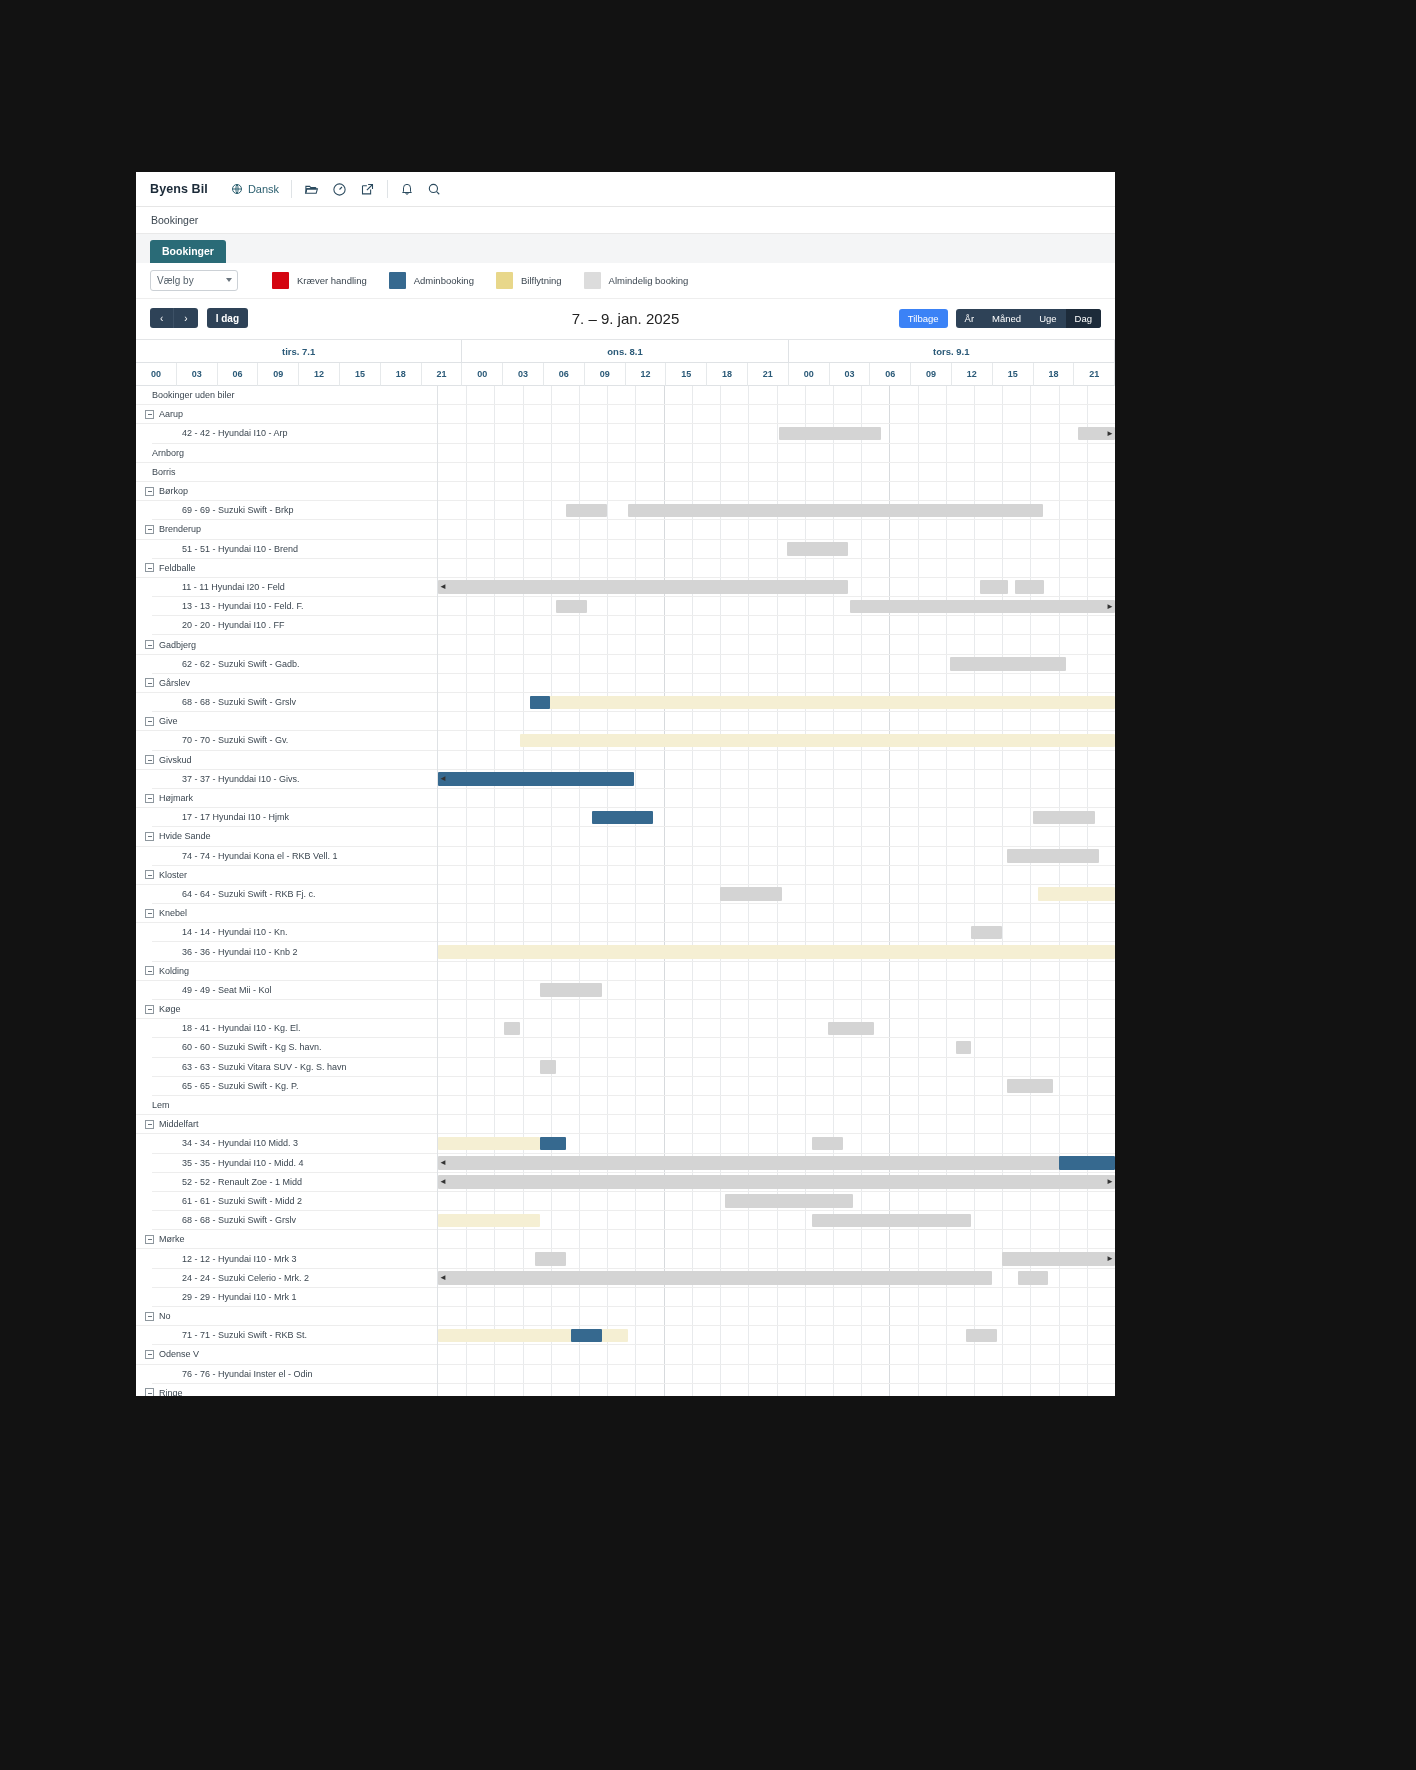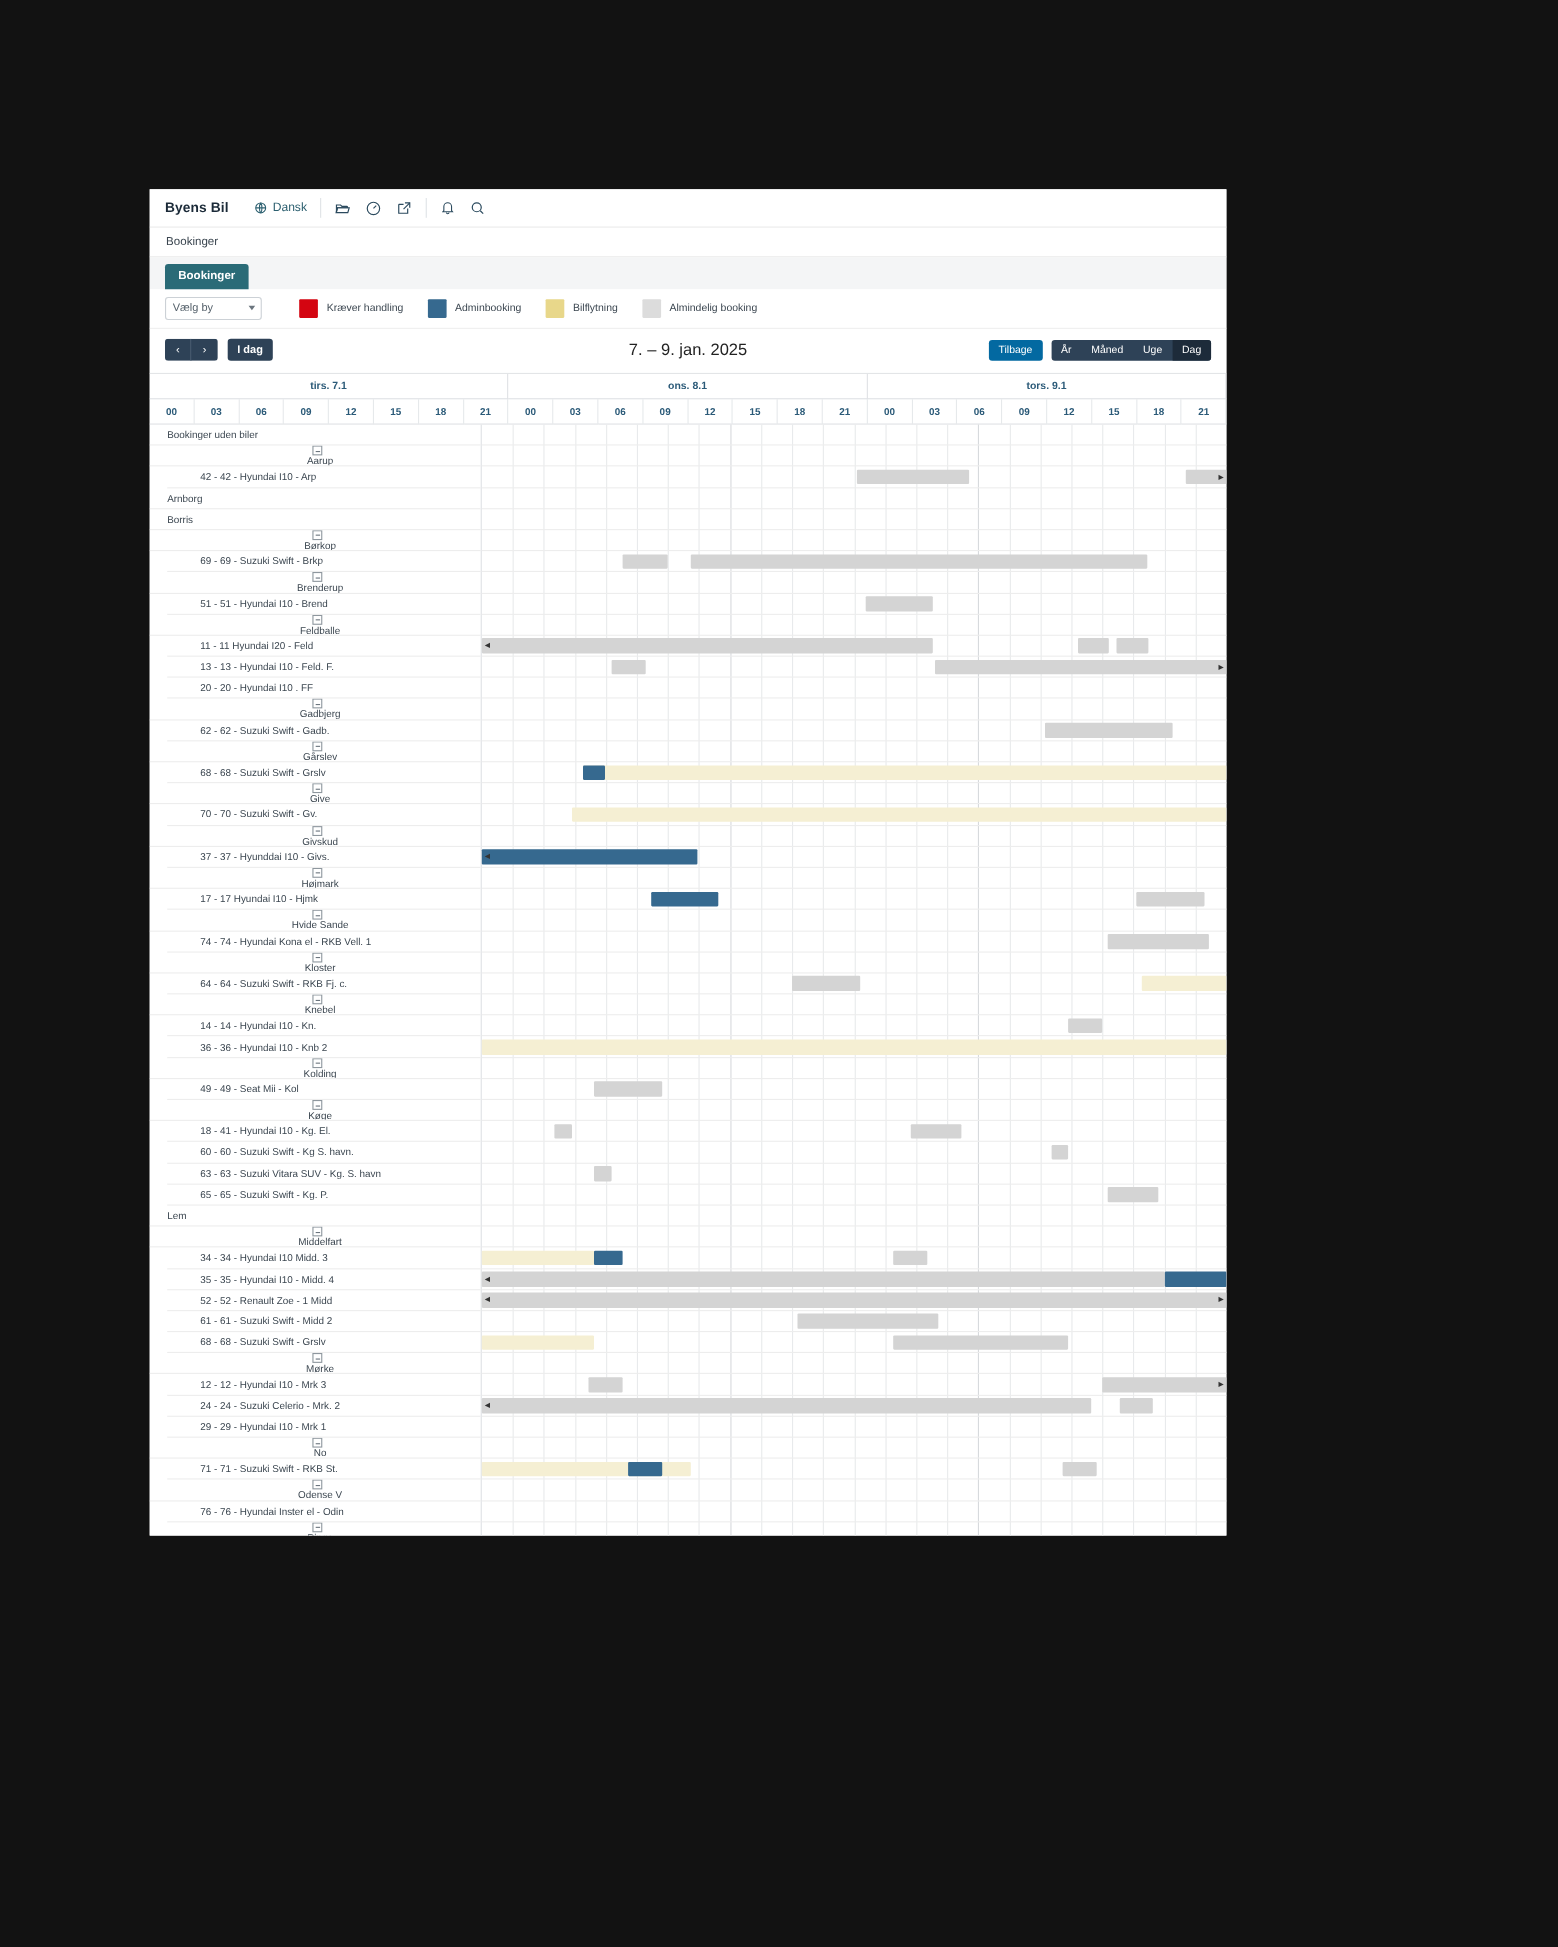--- a/index.html
+++ b/index.html
@@ -81,21 +81,21 @@
     background:#2e4257; color:#fff; font-size:10px; font-weight:bold;
     border:none; height:20px; padding:0 9px; border-radius:3px;
     margin-left:9px; font-family:"Liberation Sans", sans-serif; cursor:pointer;
   }
   .rangetitle {
     position:absolute; left:0; right:0; text-align:center;
     font-size:15px; color:#222; pointer-events:none;
   }
   .rightbtns { margin-left:auto; display:flex; align-items:center; gap:8px; }
   .vbtn {
-    background:#0369a1; color:#fff; font-size:9.5px;
+    background:#3b82f6; color:#fff; font-size:9.5px;
     border:none; height:19px; padding:0 9px; border-radius:3px;
     font-family:"Liberation Sans", sans-serif; cursor:pointer;
   }
   .vgroup { display:flex; border-radius:3px; overflow:hidden; background:#2e4257; }
   .vgroup .vbtn { border-radius:0; background:transparent; }
   .vgroup .vbtn.active { background:#1d2b3a; }
 
   
   .gantt { position:relative; background:#fff; }
   .ghead { display:flex; border-top:1px solid #e3e5e7; }
@@ -118,21 +118,21 @@
     display:flex; align-items:center; justify-content:center;
     font-size:9px; font-weight:bold; color:#2b5a78;
   }
   .gbody { display:flex; }
   .resCol { width:302px; min-width:302px; border-right:1px solid #dfe2e5; }
   .rrow {
     height:19.2px; display:flex; align-items:center;
     border-bottom:1px solid #ededed; font-size:9px; color:#3b4650;
     white-space:nowrap; overflow:hidden;
   }
-  .rrow.grp-row { padding-left:9px;flex-direction:column; }
+  .rrow.grp-row { padding-left:9px; }
   .rrow.child { padding-left:30px;margin-left:16px; }
   .rrow.plain { padding-left:16px; }
   .expander {
     width:9px; height:9px; border:1px solid #8e979e; margin-right:5px;
     position:relative; flex:0 0 auto; background:#fff;
   }
   .expander::before {
     content:""; position:absolute; left:1.5px; right:1.5px; top:3.5px;
     height:1px; background:#6b757e;
   }

